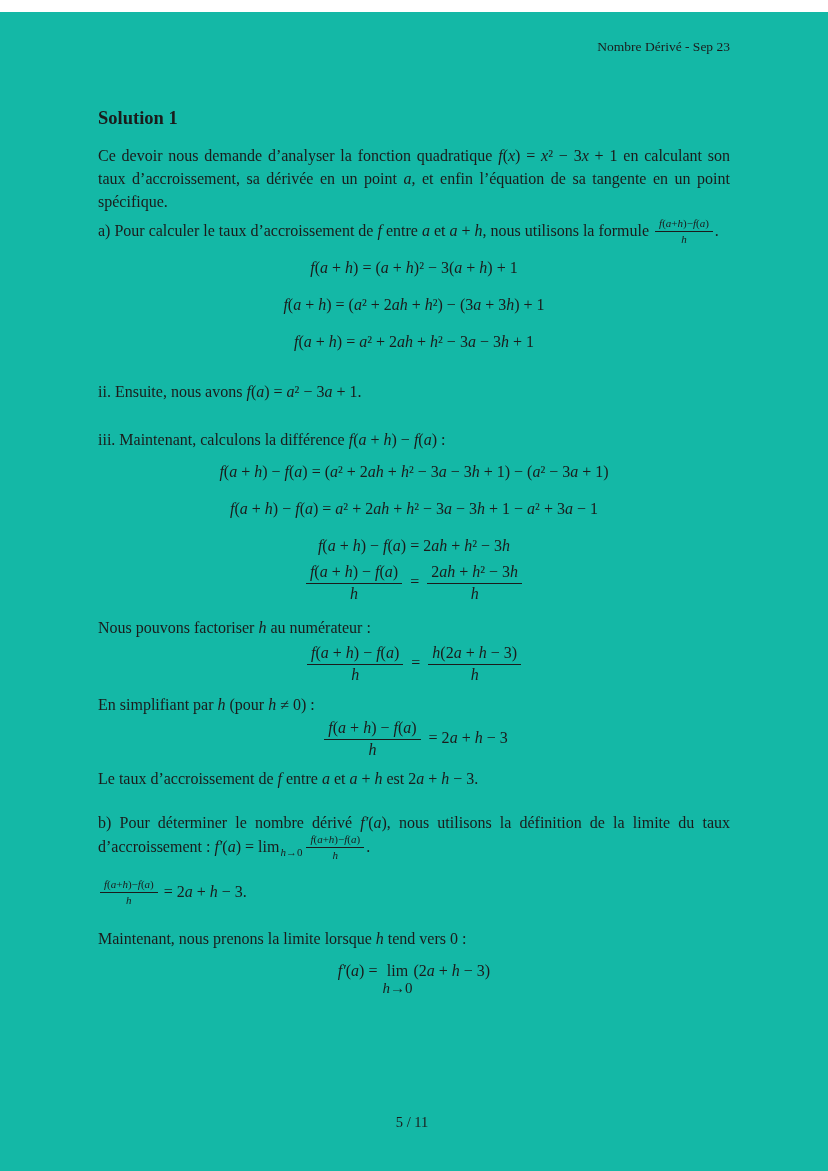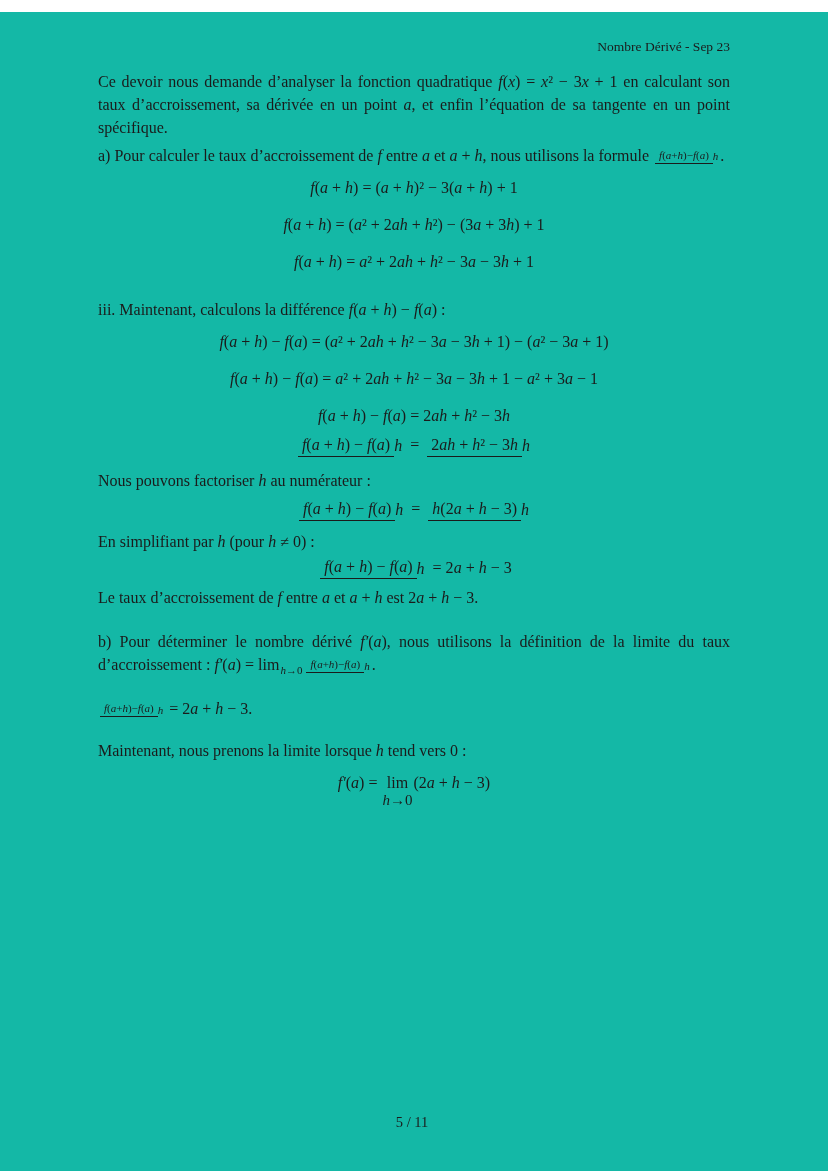--- a/index.html
+++ b/index.html
@@ -37,21 +37,21 @@
     font-size: 16px;
     line-height: 23px;
     text-align: center;
     margin: 0;
   }
   .math { font-style: normal; }
   .mi { font-style: italic; }
   .mn { font-style: normal; }
   .frac {
     display: inline-flex;
-    flex-direction: row;
+    flex-direction: column;
     align-items: center;
     text-align: center;
     vertical-align: middle;
   }
   .frac .fr-num {
     display: block;
     padding: 0 4px 1px 4px;
     border-bottom: 1px solid #1b1b1b;
     line-height: 1.18;
   }
@@ -79,29 +79,31 @@
     bottom: 52px;
     text-align: center;
     font-size: 14.5px;
   }
 </style>
 </head>
 <body>
 
 <div class="page">
   <div class="header">Nombre Dérivé - Sep 23</div>
+  <h1 class="title">Solution 1</h1>
   <div>
       <div class="para justify" style="margin-top: 14px;"><span class="text">Ce devoir nous demande d’analyser la fonction quadratique </span><span class="math"><span class="mi">f</span><span class="mn">(</span><span class="mi">x</span><span class="mn">) = </span><span class="mi">x</span><span class="mn">² − 3</span><span class="mi">x</span><span class="mn"> + 1</span></span><span class="text"> en calculant son taux d’accroissement, sa dérivée en un point </span><span class="math"><span class="mi">a</span></span><span class="text">, et enfin l’équation de sa tangente en un point spécifique.</span></div>
       <div class="para nowrap" style="margin-top: 5px;"><span class="text">a) Pour calculer le taux d’accroissement de </span><span class="math"><span class="mi">f</span></span><span class="text"> entre </span><span class="math"><span class="mi">a</span></span><span class="text"> et </span><span class="math"><span class="mi">a</span><span class="mn"> + </span><span class="mi">h</span></span><span class="text">, nous utilisons la formule </span><span class="frac frac-inline">
           <span class="fr-num"><span class="math"><span class="mi">f</span><span class="mn">(</span><span class="mi">a</span><span class="mn">+</span><span class="mi">h</span><span class="mn">)−</span><span class="mi">f</span><span class="mn">(</span><span class="mi">a</span><span class="mn">)</span></span></span>
           <span class="fr-den"><span class="math"><span class="mi">h</span></span></span>
         </span><span class="text">.</span></div>
       <div class="eq" style="margin-top: 9px;"><span class="math"><span class="mi">f</span><span class="mn">(</span><span class="mi">a</span><span class="mn"> + </span><span class="mi">h</span><span class="mn">) = (</span><span class="mi">a</span><span class="mn"> + </span><span class="mi">h</span><span class="mn">)² − 3(</span><span class="mi">a</span><span class="mn"> + </span><span class="mi">h</span><span class="mn">) + 1</span></span></div>
       <div class="eq" style="margin-top: 14px;"><span class="math"><span class="mi">f</span><span class="mn">(</span><span class="mi">a</span><span class="mn"> + </span><span class="mi">h</span><span class="mn">) = (</span><span class="mi">a</span><span class="mn">² + 2</span><span class="mi">ah</span><span class="mn"> + </span><span class="mi">h</span><span class="mn">²) − (3</span><span class="mi">a</span><span class="mn"> + 3</span><span class="mi">h</span><span class="mn">) + 1</span></span></div>
       <div class="eq" style="margin-top: 14px;"><span class="math"><span class="mi">f</span><span class="mn">(</span><span class="mi">a</span><span class="mn"> + </span><span class="mi">h</span><span class="mn">) = </span><span class="mi">a</span><span class="mn">² + 2</span><span class="mi">ah</span><span class="mn"> + </span><span class="mi">h</span><span class="mn">² − 3</span><span class="mi">a</span><span class="mn"> − 3</span><span class="mi">h</span><span class="mn"> + 1</span></span></div>
+      <div class="para" style="margin-top: 27px;"><span class="text">ii. Ensuite, nous avons </span><span class="math"><span class="mi">f</span><span class="mn">(</span><span class="mi">a</span><span class="mn">) = </span><span class="mi">a</span><span class="mn">² − 3</span><span class="mi">a</span><span class="mn"> + 1</span></span><span class="text">.</span></div>
       <div class="para" style="margin-top: 25px;"><span class="text">iii. Maintenant, calculons la différence </span><span class="math"><span class="mi">f</span><span class="mn">(</span><span class="mi">a</span><span class="mn"> + </span><span class="mi">h</span><span class="mn">) − </span><span class="mi">f</span><span class="mn">(</span><span class="mi">a</span><span class="mn">)</span></span><span class="text"> :</span></div>
       <div class="eq" style="margin-top: 9px;"><span class="math"><span class="mi">f</span><span class="mn">(</span><span class="mi">a</span><span class="mn"> + </span><span class="mi">h</span><span class="mn">) − </span><span class="mi">f</span><span class="mn">(</span><span class="mi">a</span><span class="mn">) = (</span><span class="mi">a</span><span class="mn">² + 2</span><span class="mi">ah</span><span class="mn"> + </span><span class="mi">h</span><span class="mn">² − 3</span><span class="mi">a</span><span class="mn"> − 3</span><span class="mi">h</span><span class="mn"> + 1) − (</span><span class="mi">a</span><span class="mn">² − 3</span><span class="mi">a</span><span class="mn"> + 1)</span></span></div>
       <div class="eq" style="margin-top: 14px;"><span class="math"><span class="mi">f</span><span class="mn">(</span><span class="mi">a</span><span class="mn"> + </span><span class="mi">h</span><span class="mn">) − </span><span class="mi">f</span><span class="mn">(</span><span class="mi">a</span><span class="mn">) = </span><span class="mi">a</span><span class="mn">² + 2</span><span class="mi">ah</span><span class="mn"> + </span><span class="mi">h</span><span class="mn">² − 3</span><span class="mi">a</span><span class="mn"> − 3</span><span class="mi">h</span><span class="mn"> + 1 − </span><span class="mi">a</span><span class="mn">² + 3</span><span class="mi">a</span><span class="mn"> − 1</span></span></div>
       <div class="eq" style="margin-top: 14px;"><span class="math"><span class="mi">f</span><span class="mn">(</span><span class="mi">a</span><span class="mn"> + </span><span class="mi">h</span><span class="mn">) − </span><span class="mi">f</span><span class="mn">(</span><span class="mi">a</span><span class="mn">) = 2</span><span class="mi">ah</span><span class="mn"> + </span><span class="mi">h</span><span class="mn">² − 3</span><span class="mi">h</span></span></div>
       <div class="eq" style="margin-top: 6px;"><span class="frac frac-display">
           <span class="fr-num"><span class="math"><span class="mi">f</span><span class="mn">(</span><span class="mi">a</span><span class="mn"> + </span><span class="mi">h</span><span class="mn">) − </span><span class="mi">f</span><span class="mn">(</span><span class="mi">a</span><span class="mn">)</span></span></span>
           <span class="fr-den"><span class="math"><span class="mi">h</span></span></span>
         </span><span class="math"><span class="mn"> = </span></span><span class="frac frac-display">
           <span class="fr-num"><span class="math"><span class="mn">2</span><span class="mi">ah</span><span class="mn"> + </span><span class="mi">h</span><span class="mn">² − 3</span><span class="mi">h</span></span></span>
           <span class="fr-den"><span class="math"><span class="mi">h</span></span></span>

